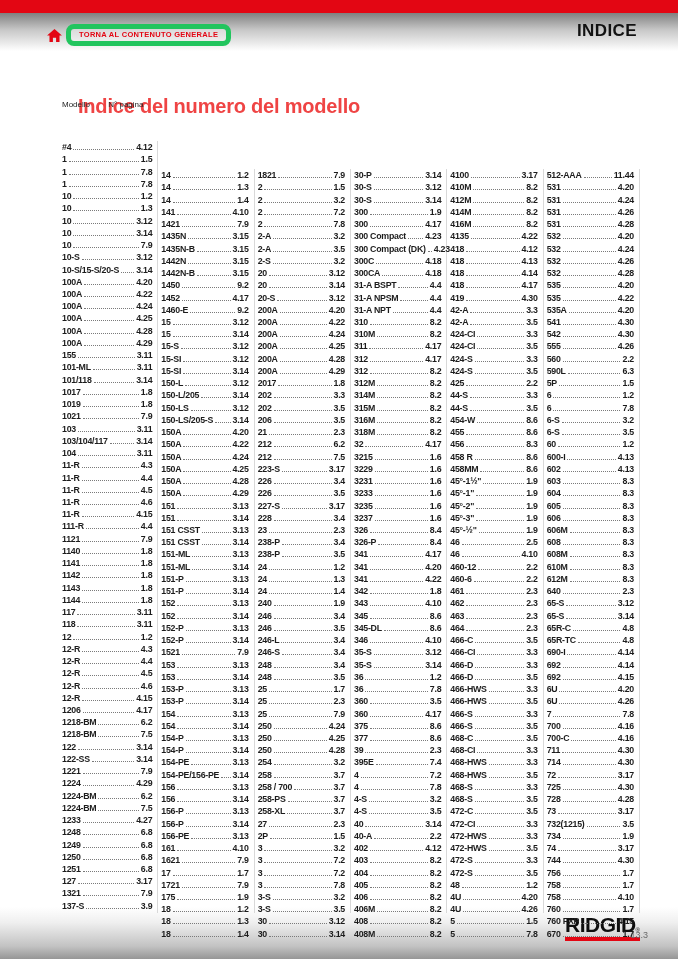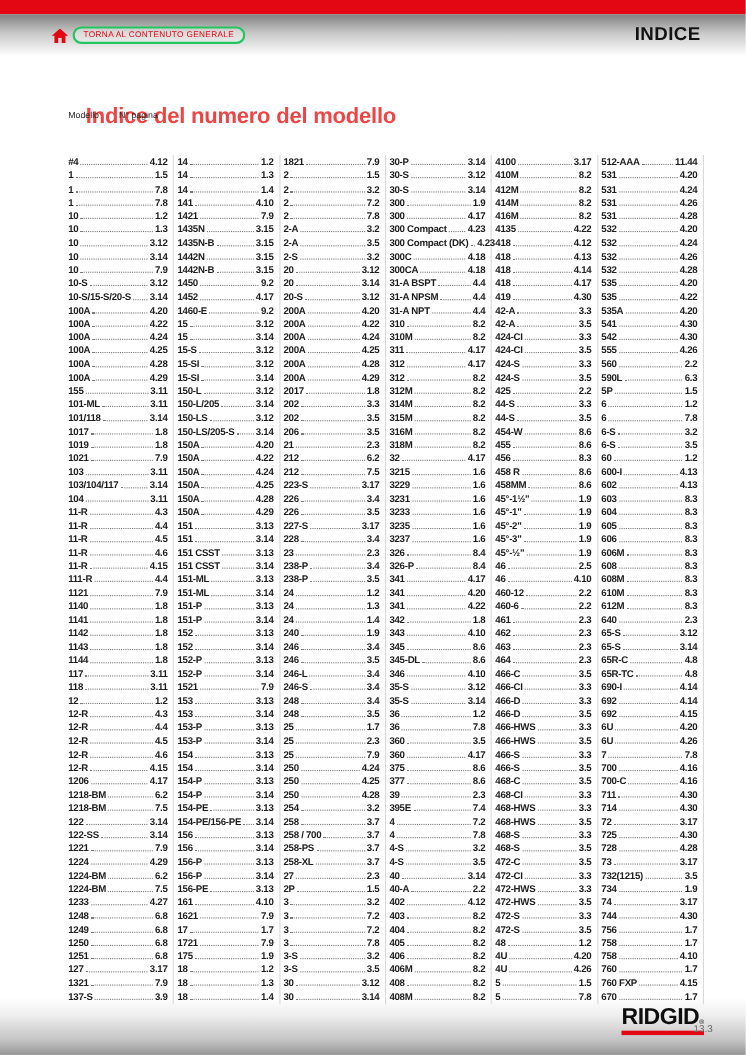--- a/index.html
+++ b/index.html
@@ -6,32 +6,32 @@
   body{
     width:678px;height:959px;position:relative;overflow:hidden;
     background:#ffffff;font-family:"Liberation Sans", sans-serif;
     -webkit-font-smoothing:antialiased;
   }
   .red-bar{position:absolute;top:0;left:0;right:0;height:13px;background:#e30613;}
   .header-grad{position:absolute;top:13px;left:0;right:0;height:38px;
     background:linear-gradient(180deg,#808080 0%,#c8c8c8 45%,#ffffff 100%);}
   .back-btn{position:absolute;top:24px;left:47px;display:flex;align-items:center;gap:4px;cursor:pointer;z-index:3;}
   .home-icon{width:15px;height:13px;display:block;}
-  .btn-pill{border:2px solid #22c55e;border-radius:8px;padding:1px 8px 2px 8px;
-    color:#e30613;font-size:7.5px;font-weight:normal;letter-spacing:.3px;line-height:9px;
+  .btn-pill{border:5px solid #22c55e;border-radius:8px;padding:1px 8px 2px 8px;
+    color:#e30613;font-size:7.5px;font-weight:bold;letter-spacing:.3px;line-height:9px;
     background:rgba(255,255,255,.35);white-space:nowrap;}
   .indice-title{position:absolute;top:21px;right:41px;font-size:17px;font-weight:bold;
     color:#121212;letter-spacing:.4px;z-index:3;}
   .page-title{position:absolute;top:79px;left:62px;font-size:20px;font-weight:bold;
     color:#ef4444;letter-spacing:-.2px;margin:16px;}
   .col-heads{position:absolute;top:100px;left:62px;font-size:8px;color:#222;}
   .col-heads .h1{display:inline-block;width:44px;}
   .columns{position:absolute;top:141px;left:62px;width:578px;height:772px;display:flex;z-index:2;}
   .col{width:96.33px;box-sizing:border-box;padding:0 5px 0 0;border-right:1px solid #d9d9d9;}
-  .col + .col{padding-left:3px;}
+  .col + .col{padding-left:3px;margin-top:28px;}
   .row{display:flex;align-items:baseline;height:12.24px;line-height:12.24px;}
   .m,.p{font-size:8.8px;font-weight:bold;color:#1c1c1c;letter-spacing:-.25px;white-space:nowrap;}
   .dots{flex:1;margin:0 2px;border-bottom:1px dotted #7a7a7a;height:8.2px;min-width:4px;}
   .footer{position:absolute;left:0;right:0;bottom:0;height:52px;z-index:1;
     background:linear-gradient(180deg,#ffffff 0%,#efefef 30%,#c3c3c3 75%,#969696 100%);}
   .logo{position:absolute;right:38px;bottom:18px;text-align:left;z-index:2;}
   .logo-text{font-size:21px;font-weight:800;color:#0e0e0e;letter-spacing:-.5px;line-height:18px;
     font-family:Liberation Sans, sans-serif;}
   .logo-reg{font-size:6px;vertical-align:baseline;color:#0e0e0e;}
   .redline{height:4px;background:#e30613;margin-top:1px;}

